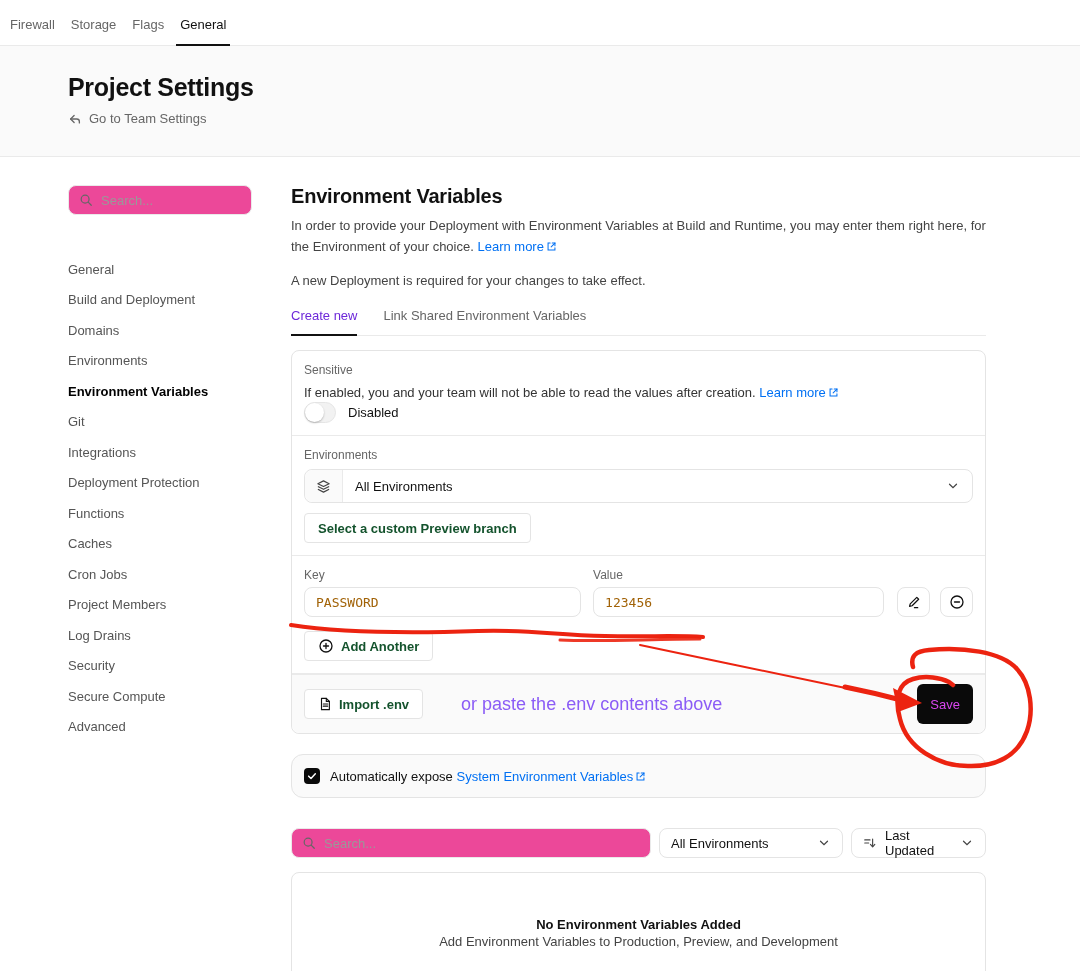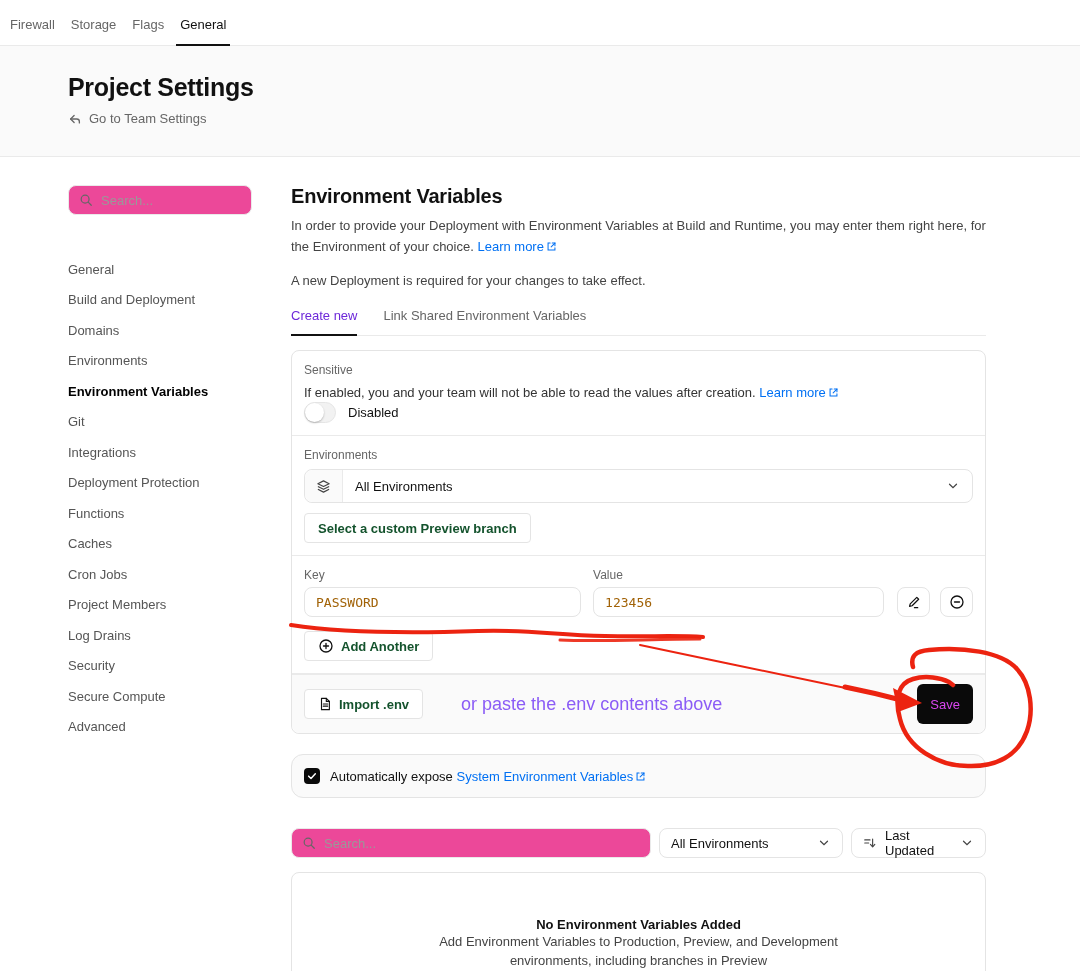--- a/index.html
+++ b/index.html
@@ -320,21 +320,20 @@
           <svg width="14" height="14" viewBox="0 0 16 16" fill="none" stroke="#444" stroke-width="1.4" stroke-linecap="round">
               <path d="M4 6 L8 10 L12 6"></path>
             </svg>
         </span>
       </div>
     </div>
 
     <div class="empty">
       <div class="et">No Environment Variables Added</div>
       <div class="el">Add Environment Variables to Production, Preview, and Development</div>
-      <div class="el">environments, including branches in Preview</div>
     </div>
   </div>
 </div>
 
 <svg class="overlay" viewBox="0 0 1080 971" fill="none" stroke="#ec2310" stroke-linecap="round" stroke-linejoin="round">
 
   <path d="M291 625 C 350 634 420 633 478 631 C 525 629 555 635 605 636 C 648 637 678 635 703 637" stroke-width="4"></path>
   <path d="M560 640 C 600 642 650 639 700 639" stroke-width="3" opacity="0.9"></path>
 
   <path d="M640 645 C 710 660 790 676 855 690" stroke-width="2"></path>

